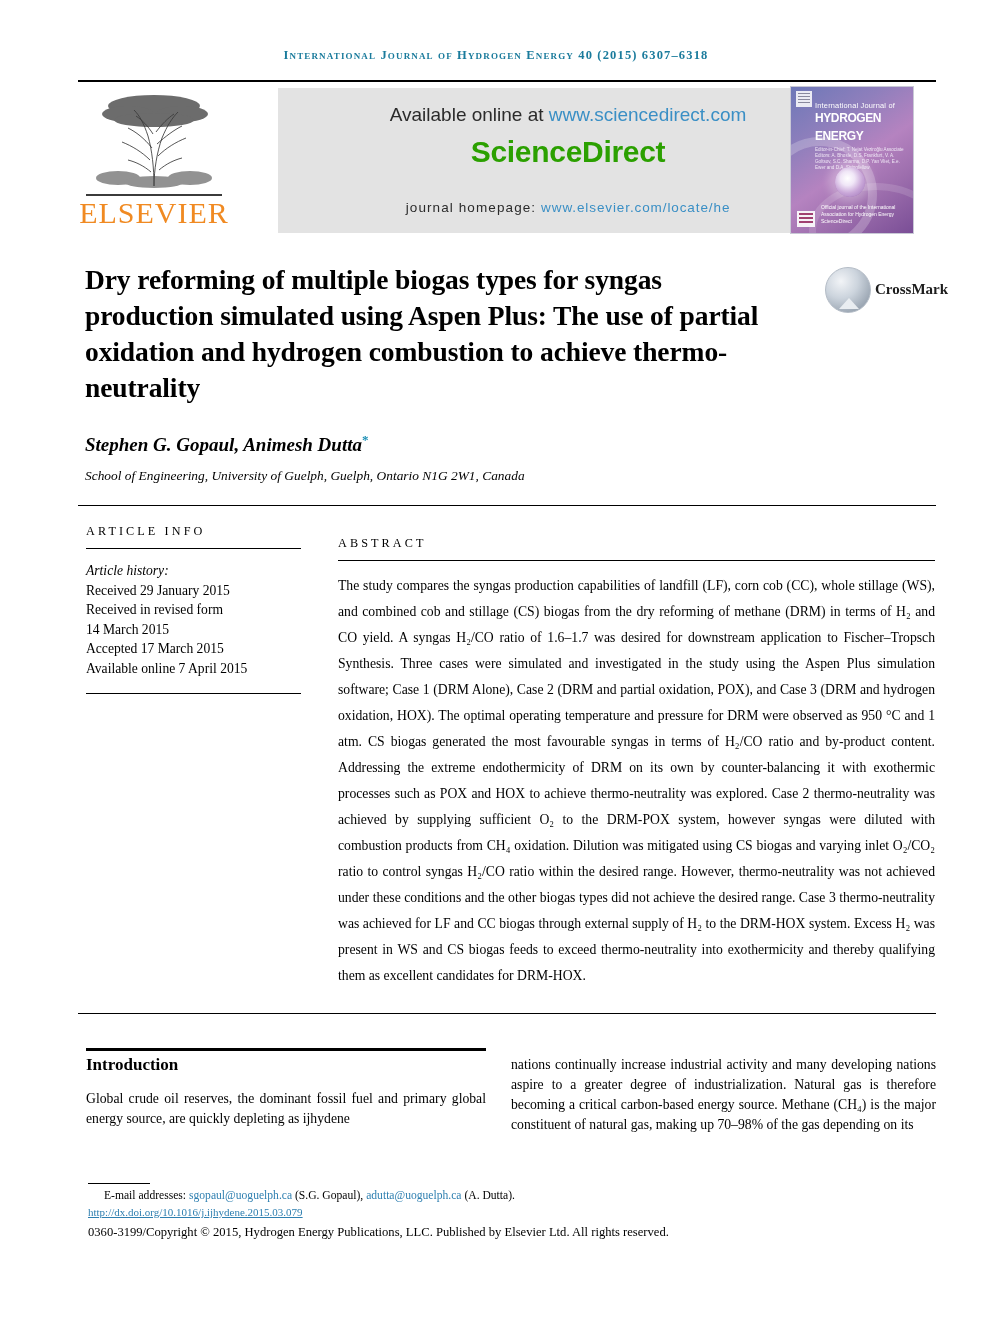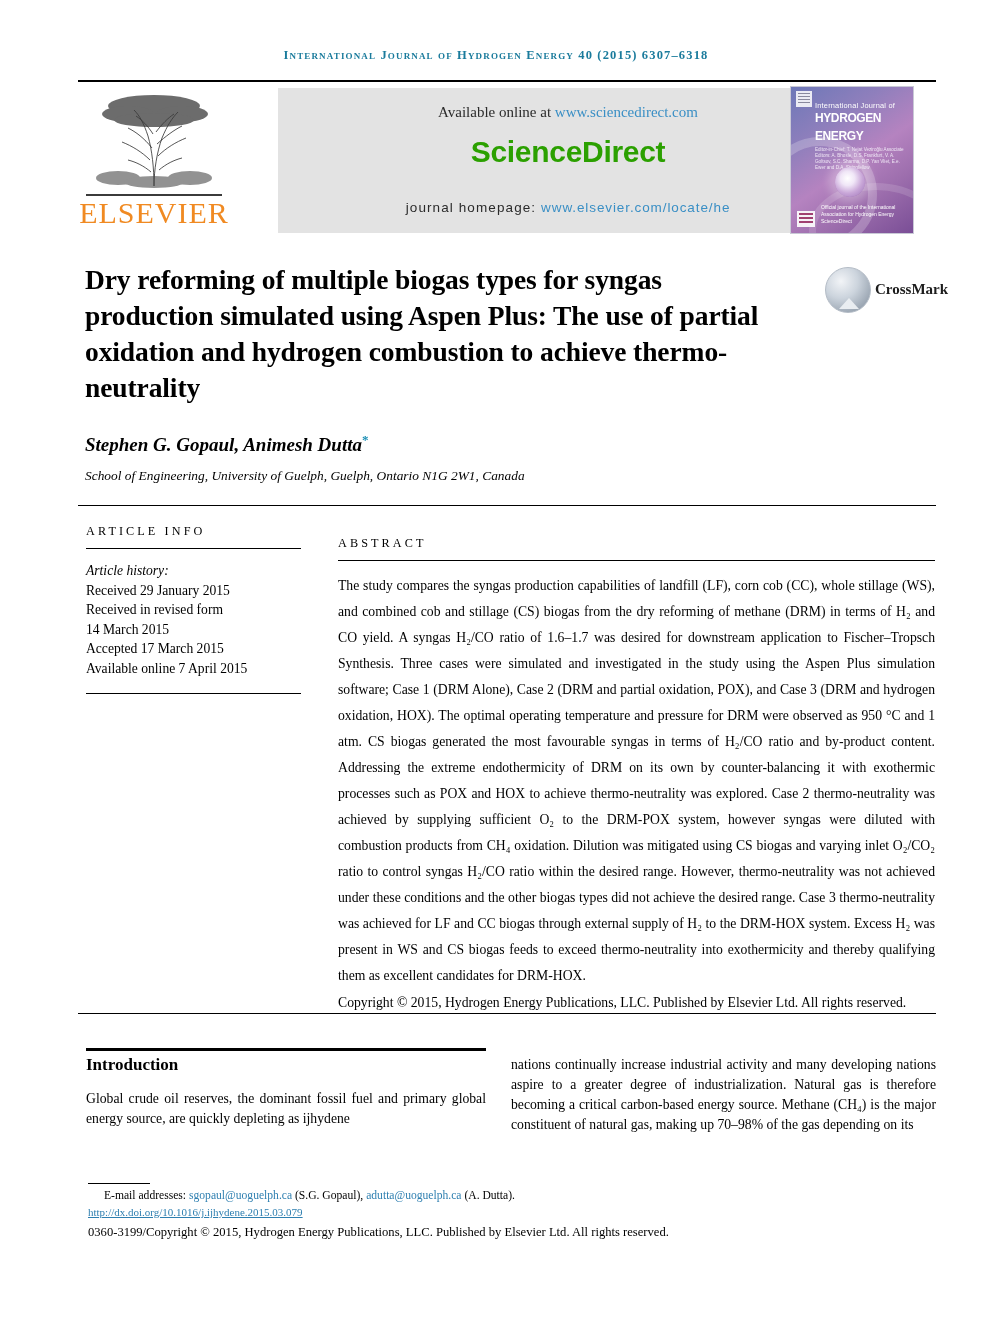--- a/index.html
+++ b/index.html
@@ -80,22 +80,22 @@
   .sd-banner {
     position: absolute;
     left: 200px; top: 2px;
     width: 580px;
     height: 145px;
     background: #e3e3e3;
   }
   .sd-avail {
     position:absolute; left:0; top: 16px; width: 580px;
     text-align:center;
-    font-family:Liberation Serif, serif;
-    font-size: 15px;
+    font-family:Liberation Sans, sans-serif;
+    font-size: 19px;
     color:#2b2b2b;
   }
   .sd-avail a { color:#3a8fc5; text-decoration:none; }
   .sd-logo {
     position:absolute; left:0; top: 47px; width:580px;
     text-align:center;
     font-family:"Liberation Sans", sans-serif;
     font-weight: bold;
     font-size: 30px;
     color:#2ba000;
@@ -427,21 +427,20 @@
       <div class="hist-line">Available online 7 April 2015</div>
     </div>
     <div class="kw-rule"></div>
   </div>
 
   <div class="col-right">
     <div class="sec-head">Abstract</div>
     <div class="thin-rule"></div>
     <div class="abstract-body">
       <p>The study compares the syngas production capabilities of landfill (LF), corn cob (CC), whole stillage (WS), and combined cob and stillage (CS) biogas from the dry reforming of methane (DRM) in terms of H₂ and CO yield. A syngas H₂/CO ratio of 1.6–1.7 was desired for downstream application to Fischer–Tropsch Synthesis. Three cases were simulated and investigated in the study using the Aspen Plus simulation software; Case 1 (DRM Alone), Case 2 (DRM and partial oxidation, POX), and Case 3 (DRM and hydrogen oxidation, HOX). The optimal operating temperature and pressure for DRM were observed as 950 °C and 1 atm. CS biogas generated the most favourable syngas in terms of H₂/CO ratio and by-product content. Addressing the extreme endothermicity of DRM on its own by counter-balancing it with exothermic processes such as POX and HOX to achieve thermo-neutrality was explored. Case 2 thermo-neutrality was achieved by supplying sufficient O₂ to the DRM-POX system, however syngas were diluted with combustion products from CH₄ oxidation. Dilution was mitigated using CS biogas and varying inlet O₂/CO₂ ratio to control syngas H₂/CO ratio within the desired range. However, thermo-neutrality was not achieved under these conditions and the other biogas types did not achieve the desired range. Case 3 thermo-neutrality was achieved for LF and CC biogas through external supply of H₂ to the DRM-HOX system. Excess H₂ was present in WS and CS biogas feeds to exceed thermo-neutrality into exothermicity and thereby qualifying them as excellent candidates for DRM-HOX.</p>
-      <p class="abstract-copy">Copyright © 2015, Hydrogen Energy Publications, LLC. Published by Elsevier Ltd. All rights reserved.</p>
     </div>
   </div>
 
   <div class="heavy-rule"></div>
   <div class="body-col-left">
     <div class="sec-title">Introduction</div>
     <p class="body-p">Global crude oil reserves, the dominant fossil fuel and primary global energy source, are quickly depleting as ijhydene</p>
   </div>
   <div class="body-col-right">
     <p class="body-p">nations continually increase industrial activity and many developing nations aspire to a greater degree of industrialization. Natural gas is therefore becoming a critical carbon-based energy source. Methane (CH₄) is the major constituent of natural gas, making up 70–98% of the gas depending on its</p>

